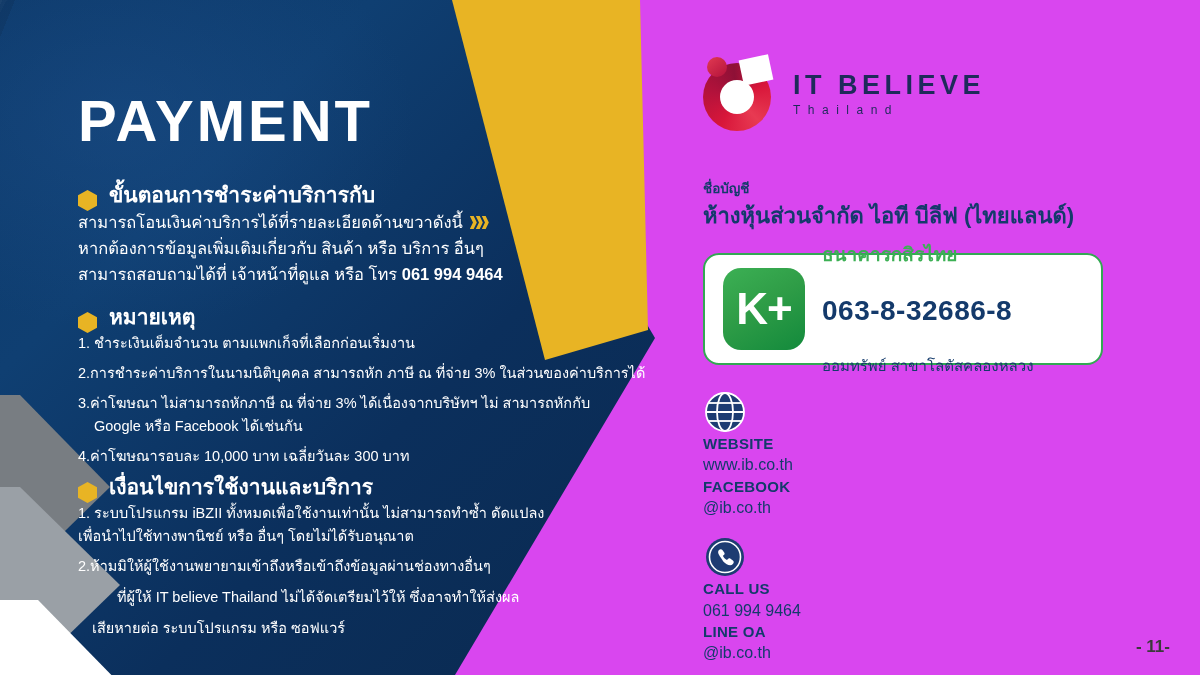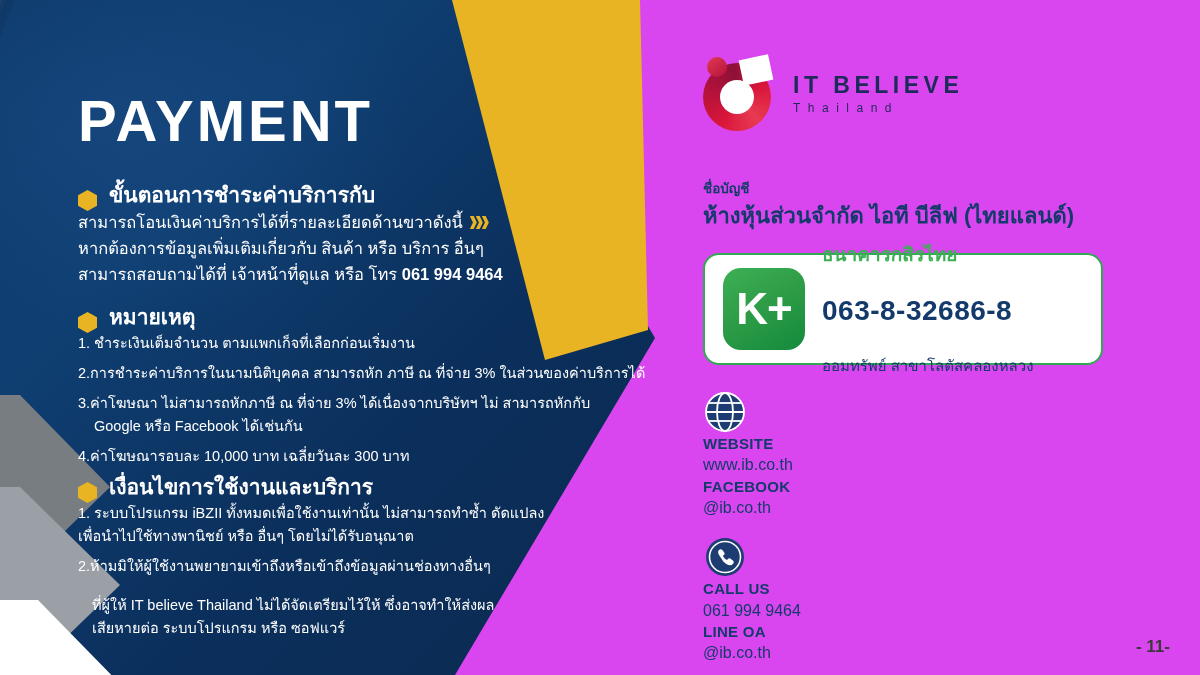--- a/index.html
+++ b/index.html
@@ -113,21 +113,21 @@
   }
   .logo-notch{
     position:absolute; left:38px; top:2px; width:30px; height:26px; background:#ffffff;
     transform:rotate(-12deg);
   }
   .logo-dot{
     position:absolute; left:4px; top:2px; width:20px; height:20px; border-radius:50%;
     background:linear-gradient(140deg,#e23a52,#b3123b);
   }
   .logo-text{ display:flex; flex-direction:column; gap:2px; }
-  .logo-title{ font-size:23px; font-weight:bold; color:#1e2a5a; letter-spacing:4.5px; }
+  .logo-title{ font-size:27px; font-weight:bold; color:#1e2a5a; letter-spacing:4.5px; }
   .logo-sub{ font-size:12px; color:#1e2a5a; letter-spacing:7.5px; }
 
   .acct-label{ position:absolute; left:703px; top:177px; font-size:13.5px; font-weight:bold; color:#143a6b; }
   .acct-name{ position:absolute; left:703px; top:198px; font-size:22px; font-weight:bold; color:#143a6b; }
 
   
   .bank-box{
     position:absolute; left:703px; top:253px; width:400px; height:112px;
     border:2px solid #33a853; border-radius:16px;
     display:flex; align-items:center; gap:17px; padding:0 0 0 18px;
@@ -229,22 +229,22 @@
   </div>
 
   <div class="sec" style="left:78px; top:470px;">
     <div class="hexbullet"></div>
     <div class="sec-title">เงื่อนไขการใช้งานและบริการ</div>
   </div>
 
   <div class="list" style="left:78px; top:502px;">
     <div class="li" style="margin-bottom:0;">1. ระบบโปรแกรม iBZII ทั้งหมดเพื่อใช้งานเท่านั้น ไม่สามารถทำซ้ำ  ดัดแปลง</div>
     <div class="li">เพื่อนำไปใช้ทางพานิชย์ หรือ อื่นๆ โดยไม่ได้รับอนุณาต</div>
-    <div class="li" style="margin-bottom:16px;">2.ห้ามมิให้ผู้ใช้งานพยายามเข้าถึงหรือเข้าถึงข้อมูลผ่านช่องทางอื่นๆ</div>
-    <div class="li" style="margin-bottom:0; padding-left:14px;">ที่ผู้ให้ IT believe Thailand ไม่ได้จัดเตรียมไว้ให้ ซึ่งอาจทำให้ส่งผล</div>
+    <div class="li" style="margin-bottom:8px;">2.ห้ามมิให้ผู้ใช้งานพยายามเข้าถึงหรือเข้าถึงข้อมูลผ่านช่องทางอื่นๆ</div>
+    <div class="li" style="margin-bottom:8px; padding-left:14px;text-align:center;">ที่ผู้ให้ IT believe Thailand ไม่ได้จัดเตรียมไว้ให้ ซึ่งอาจทำให้ส่งผล</div>
     <div class="li" style="padding-left:14px;">เสียหายต่อ ระบบโปรแกรม หรือ ซอฟแวร์</div>
   </div>
 
   <div class="logo-wrap">
     <div class="logo-mark">
       <div class="logo-ring"></div>
       <div class="logo-notch"></div>
       <div class="logo-dot"></div>
     </div>
     <div class="logo-text">

